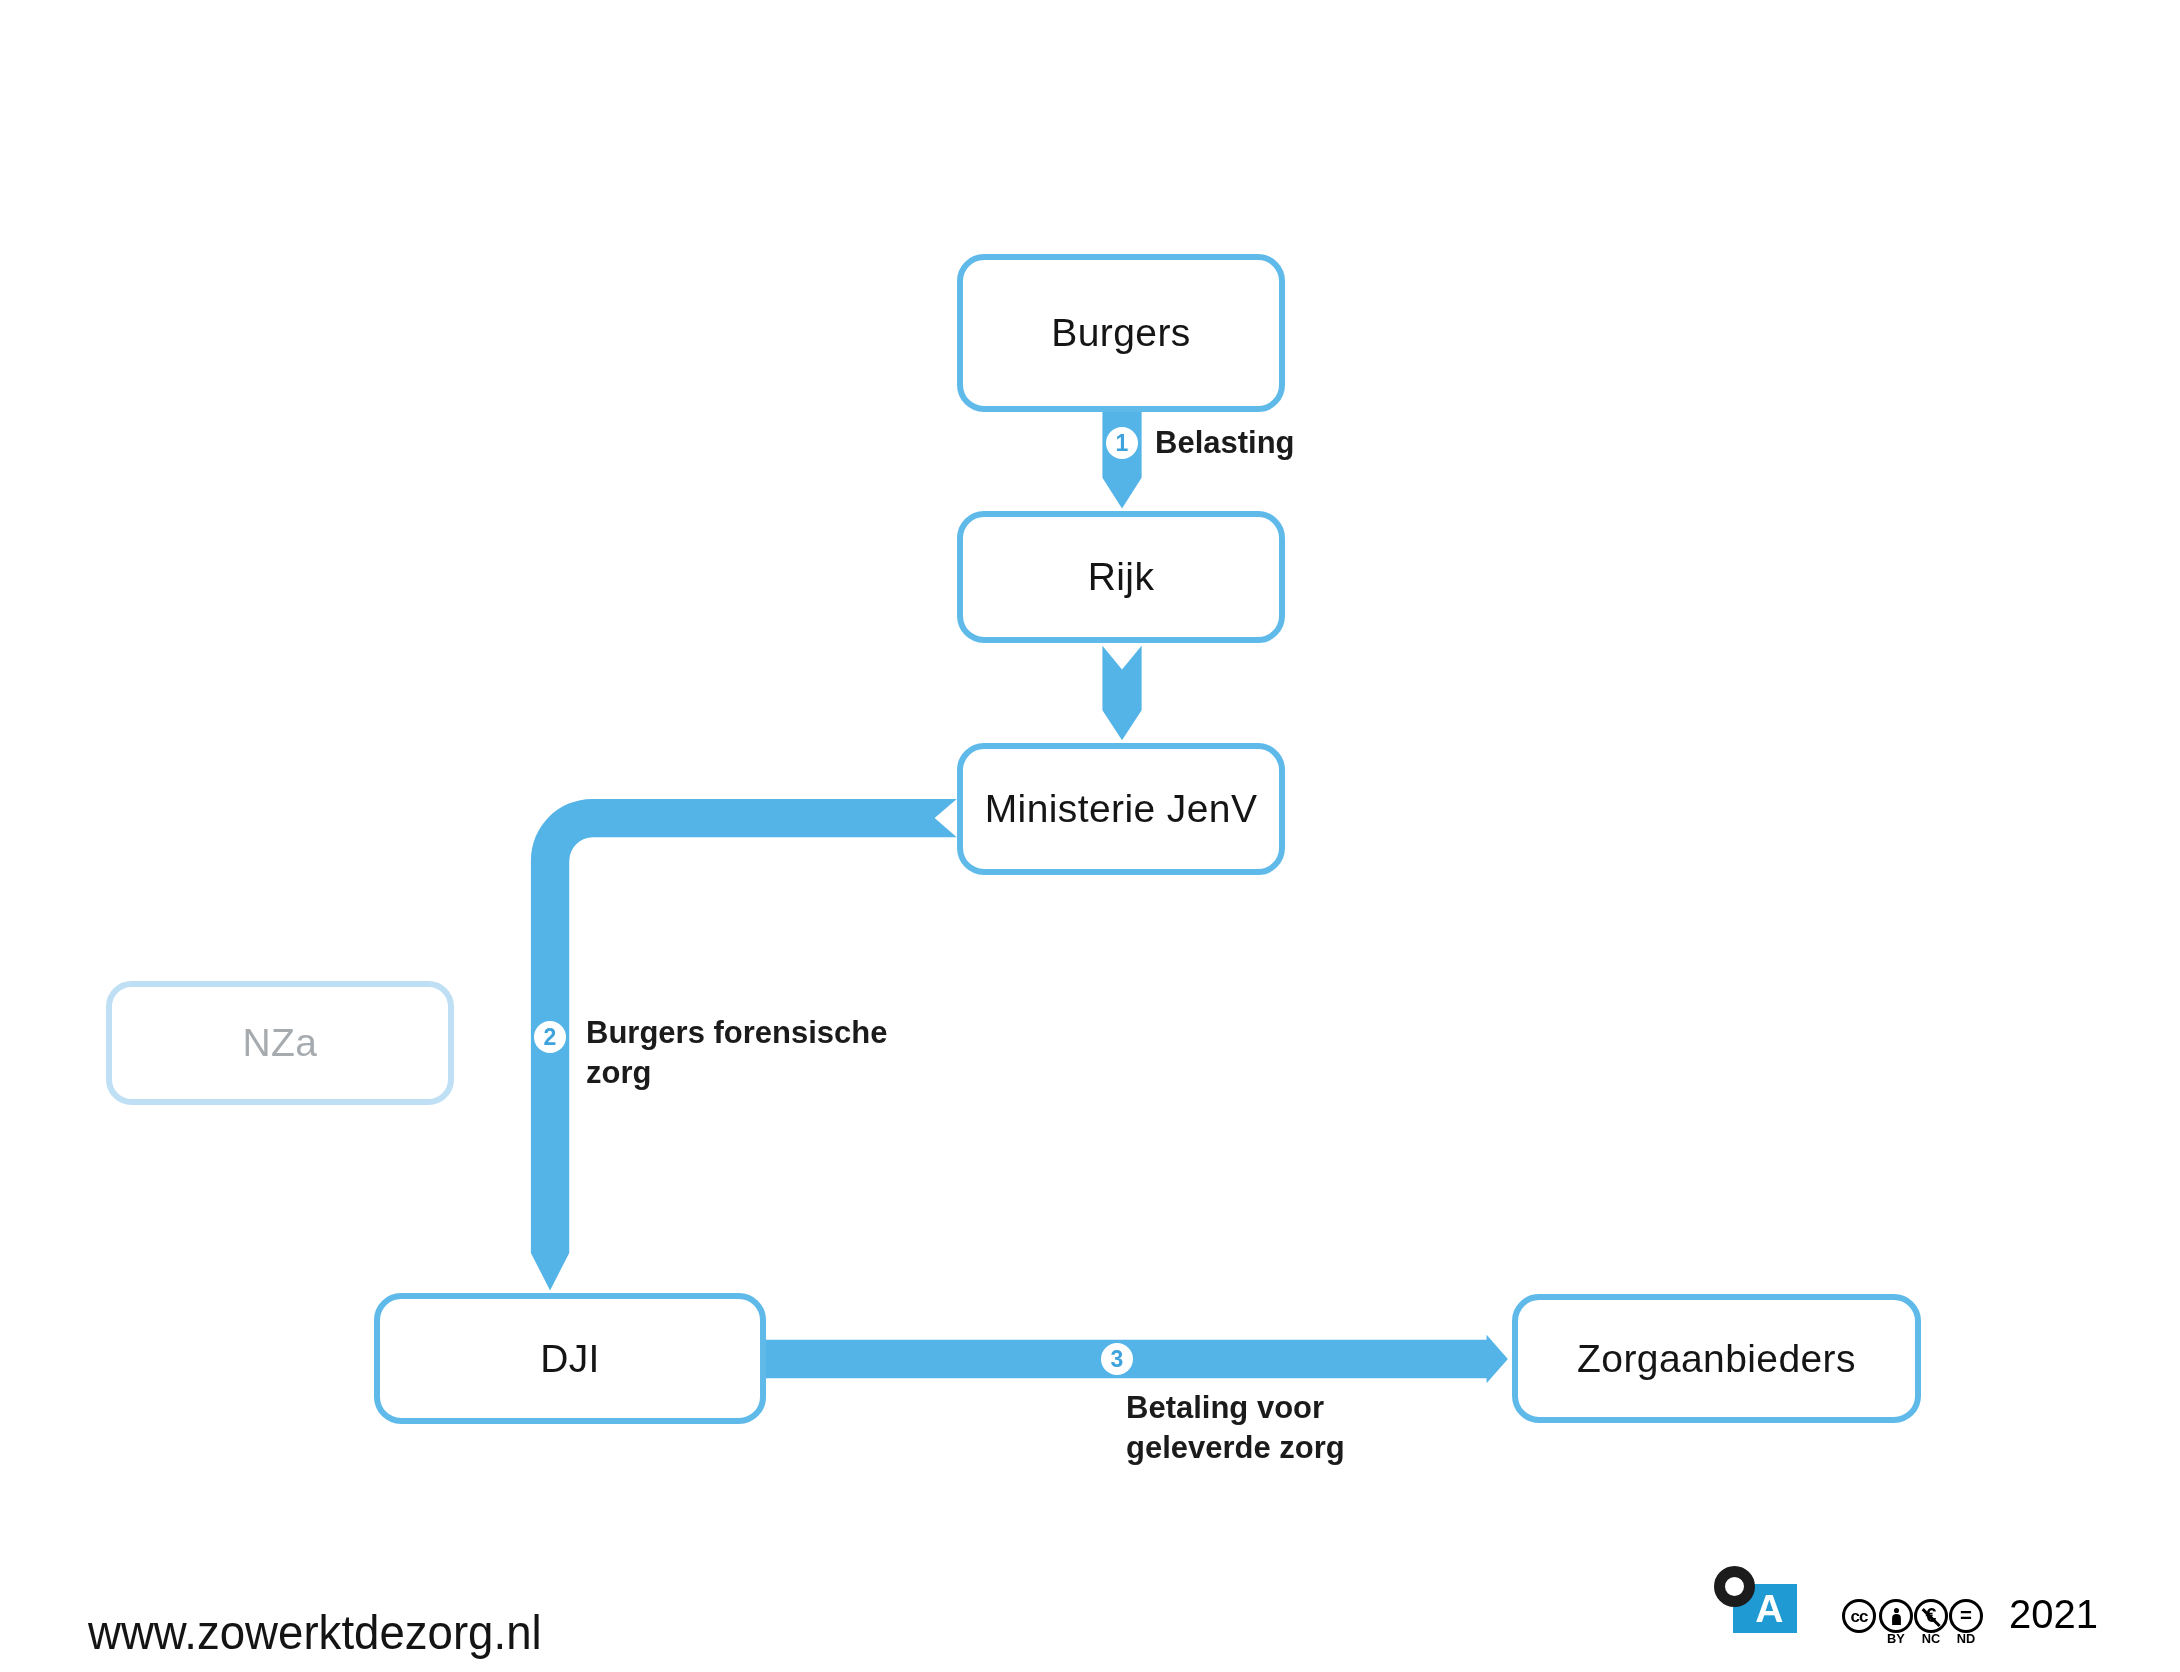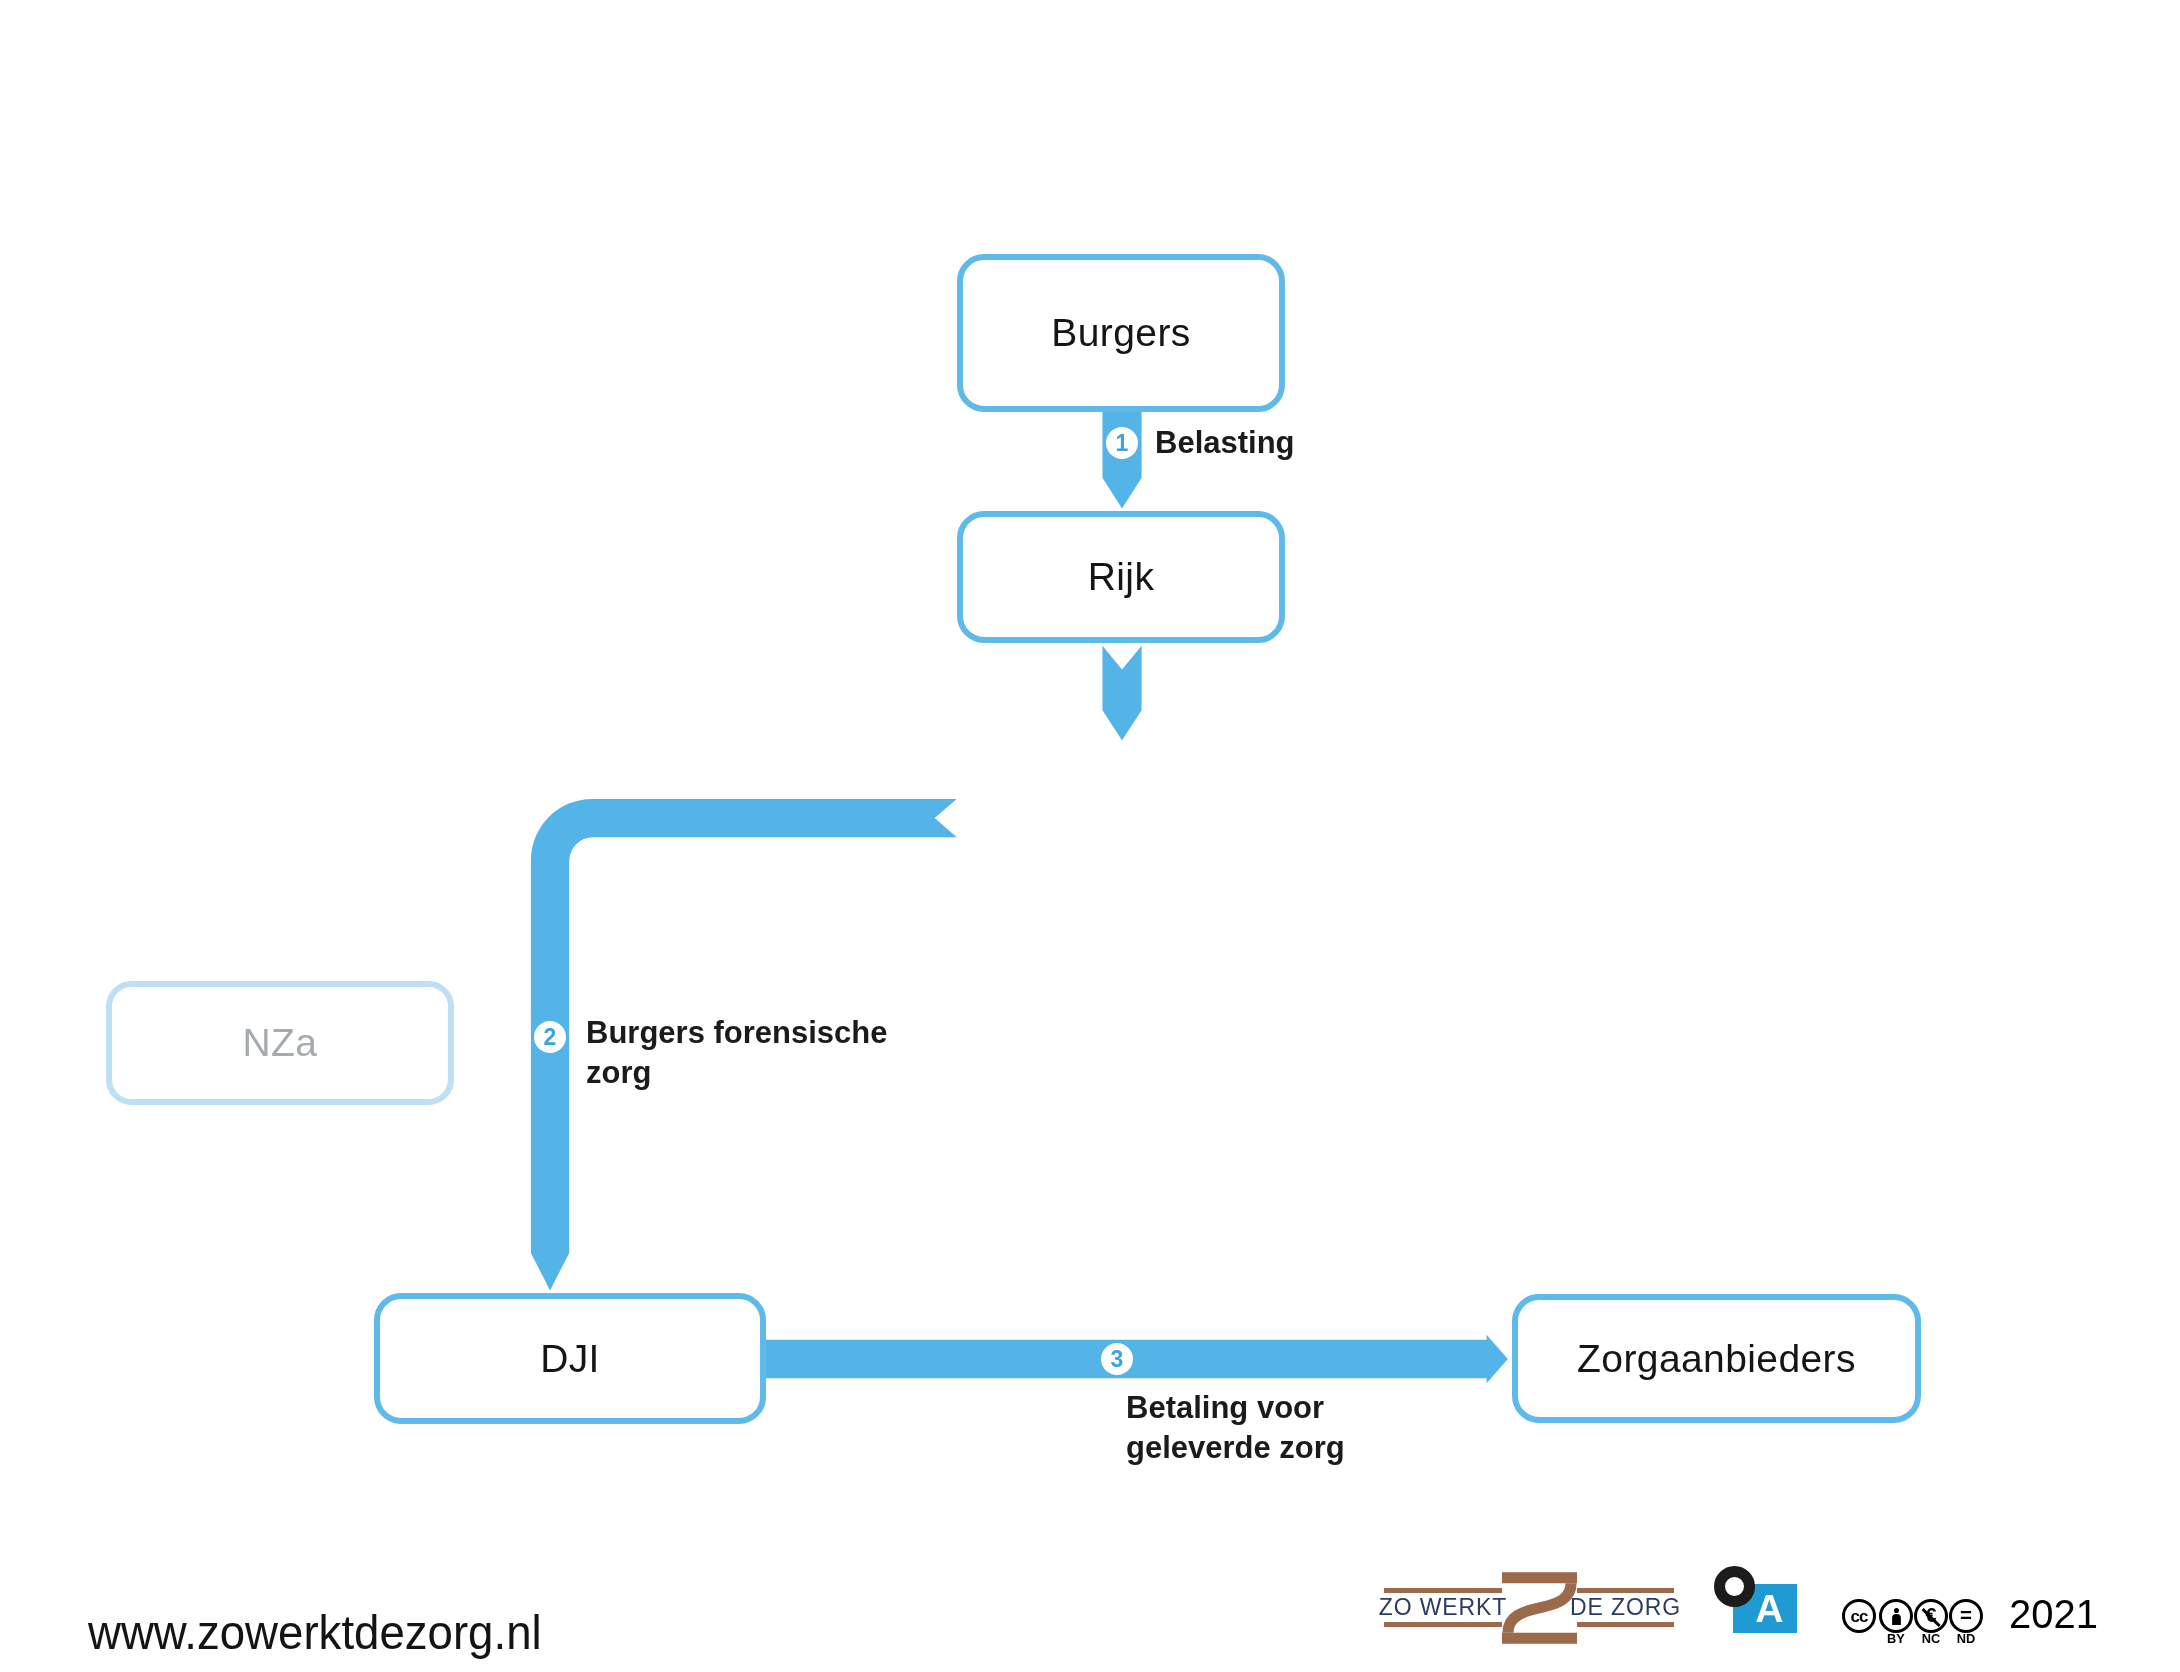--- a/index.html
+++ b/index.html
@@ -86,20 +86,23 @@
     <path fill="#55b4e7" d="M1123,938 L1097,960.5 L1123,983 L696,983 A28,28 0 0 0 668,1011 L668,1471 L645.5,1515 L623,1471 L623,1010 A72,72 0 0 1 695,938 Z"></path>
     <path fill="#55b4e7" d="M856,1573 L1745,1573 L1745,1567 L1770,1595.5 L1745,1624 L1745,1618 L856,1618 L882,1595.5 Z"></path>
   </svg>
 
   <div class="node node-burgers">
     <span>Burgers</span>
   </div>
   <div class="node node-rijk">
     <span>Rijk</span>
   </div>
+  <div class="node node-jenv">
+    <span>Ministerie JenV</span>
+  </div>
   <div class="node node-nza">
     <span>NZa</span>
   </div>
   <div class="node node-dji">
     <span>DJI</span>
   </div>
   <div class="node node-zorg">
     <span>Zorgaanbieders</span>
   </div>
 
@@ -120,29 +123,20 @@
     <div>Burgers forensische</div>
     <div>zorg</div>
   </div>
   <div class="flow-label label-betaling">
     <div>Betaling voor</div>
     <div>geleverde zorg</div>
   </div>
 
   <div class="site-url">www.zowerktdezorg.nl</div>
 
-  <div class="zwdz-logo">
-    <div class="zwdz-block zwdz-left">ZO WERKT</div>
-    <svg class="zwdz-two" viewBox="0 0 88 84" xmlns="http://www.w3.org/2000/svg">
-      <rect x="0" y="0" width="88" height="13" fill="#9b6a4a"></rect>
-      <rect x="0" y="71" width="88" height="13" fill="#9b6a4a"></rect>
-      <path d="M81,13 C81,31 66,37 45,41.5 C24,46 7,52 7,71" fill="none" stroke="#9b6a4a" stroke-width="13"></path>
-    </svg>
-    <div class="zwdz-block zwdz-right">DE ZORG</div>
-  </div>
 
   <div class="access-logo">
     <div class="access-square">
       <span>A</span>
     </div>
     <div class="access-donut"></div>
   </div>
 
   <div class="cc-group">
     <div class="cc-circle cc-c1">

